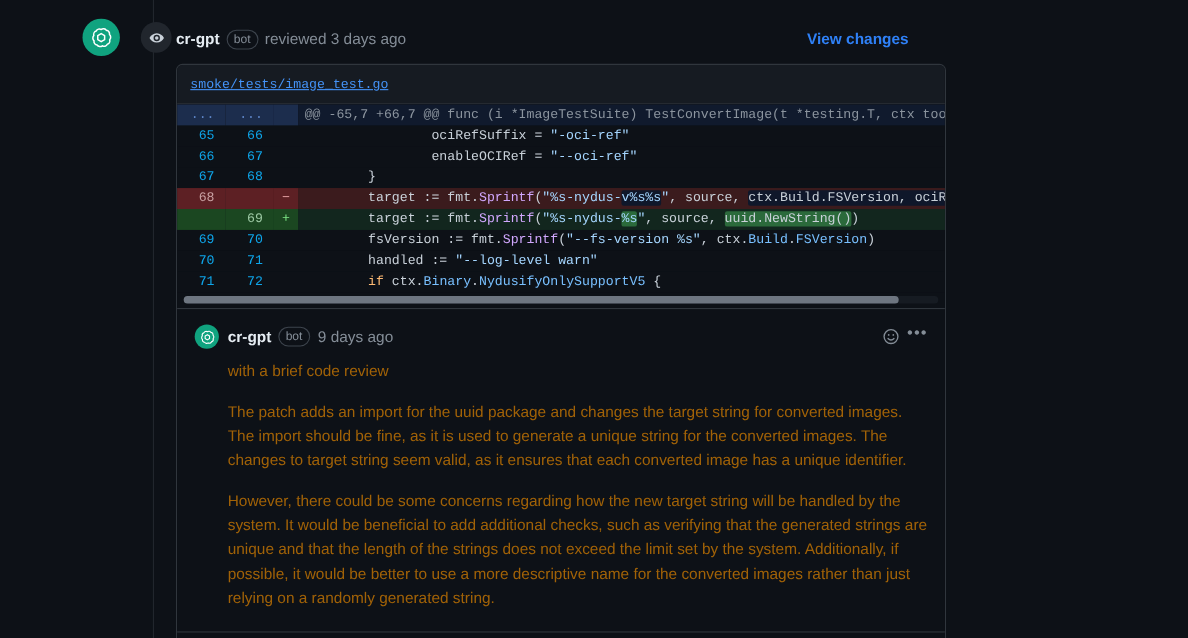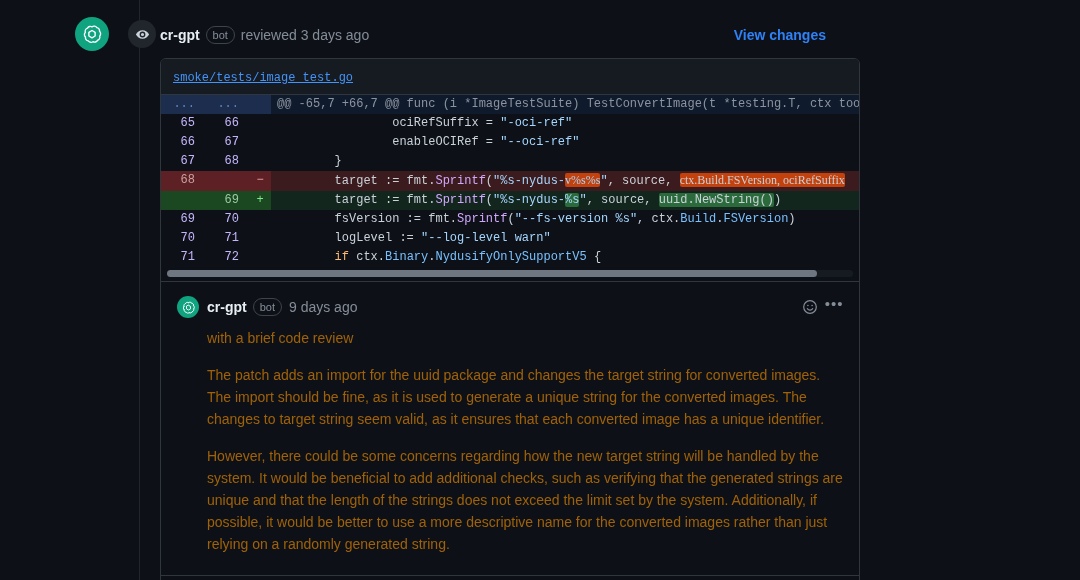--- a/index.html
+++ b/index.html
@@ -140,21 +140,21 @@
   .diff-row {
     display: flex;
     white-space: pre;
     min-height: 19px;
   }
   .gutter {
     width: 44px;
     flex: 0 0 44px;
     text-align: right;
     padding-right: 10px;
-    color: #c4b5fd;
+    color: #0ea5e9;
     user-select: none;
   }
   .marker {
     width: 22px;
     flex: 0 0 22px;
     text-align: center;
     color: #8b949e;
     user-select: none;
   }
   .codecell {
@@ -178,21 +178,21 @@
   .row-del .gutter { background: #5d2024; color: #c9a0a2; }
   .row-del .marker { background: #5d2024; color: #e6a0a4; }
   .row-del .codecell { background: #3b1b1d; }
 
   
   .row-add { background: #12261e; }
   .row-add .gutter { background: #1b4721; color: #9dc9a4; }
   .row-add .marker { background: #1b4721; color: #7ee787; }
   .row-add .codecell { background: #12261e; }
 
-  .wh-del { background: #c2410c; border-radius: 2px; font-family: Liberation Serif, serif; }
+  .wh-del { background: #0f172a; border-radius: 2px; }
   .wh-add { background: #2b6a3b; border-radius: 2px; }
 
   
   .tok-fn   { color: #d2a8ff; }
   .tok-str  { color: #a5d6ff; }
   .tok-ident{ color: #79c0ff; }
   .tok-kw   { color: #fdba74; }
   .tok-plain{ color: #c9d1d9; }
 
   .scroll-strip {
@@ -378,21 +378,21 @@
         <span class="gutter">69</span>
         <span class="gutter">70</span>
         <span class="marker"></span>
         <span class="codecell"><span class="tok-plain">        fsVersion := fmt.</span><span class="tok-fn">Sprintf</span><span class="tok-plain">(</span><span class="tok-str">"--fs-version %s"</span><span class="tok-plain">, ctx.</span><span class="tok-ident">Build</span><span class="tok-plain">.</span><span class="tok-ident">FSVersion</span><span class="tok-plain">)</span></span>
       </div>
 
       <div class="diff-row row-ctx">
         <span class="gutter">70</span>
         <span class="gutter">71</span>
         <span class="marker"></span>
-        <span class="codecell"><span class="tok-plain">        logLevel := </span><span class="tok-str">"--log-level warn"</span></span>
+        <span class="codecell"><span class="tok-plain">        handled := </span><span class="tok-str">"--log-level warn"</span></span>
       </div>
 
       <div class="diff-row row-ctx">
         <span class="gutter">71</span>
         <span class="gutter">72</span>
         <span class="marker"></span>
         <span class="codecell"><span class="tok-kw">        if</span><span class="tok-plain"> ctx.</span><span class="tok-ident">Binary</span><span class="tok-plain">.</span><span class="tok-ident">NydusifyOnlySupportV5</span><span class="tok-plain"> {</span></span>
       </div>
 
       <div class="scroll-strip">

